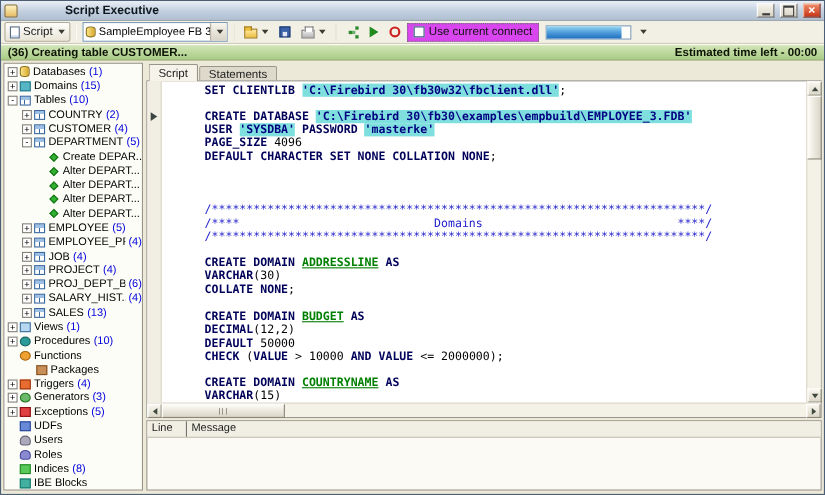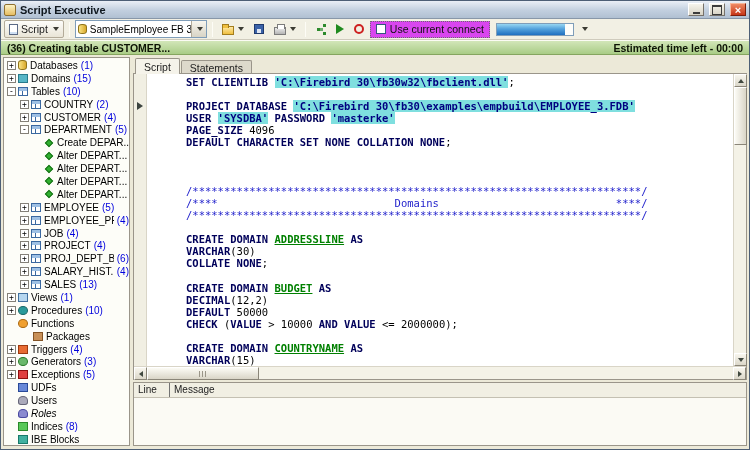--- a/index.html
+++ b/index.html
@@ -2,21 +2,21 @@
 <html style="--keyword: #00005a; --plain: #000000; --string-bg: #7fdfdf; --string-fg: #000080; --comment: #2323cc; --link: #008000; --header-green: #a9cc86; --title-text: #10181f;"><head>
 <meta charset="utf-8">
 <style>
   html,body{margin:0;padding:0;background:#9aa4b0;font-family:"Liberation Sans","DejaVu Sans",sans-serif;}
   *{box-sizing:border-box;}
   .window{width:750px;height:450px;border:1px solid #4d5f76;background:#ece9d8;display:flex;flex-direction:column;overflow:hidden;}
   
   .titlebar{height:18px;flex:none;display:flex;align-items:center;gap:4px;padding:0 3px;
     background:linear-gradient(180deg,#eaeff6,#c2cfdf 55%,#b0c0d2);border-bottom:1px solid #8897a9;}
   .app-icon{width:12px;height:12px;flex:none;background:linear-gradient(#fdf3c4,#e6bd62);border:1px solid #8f7030;border-radius:2px;}
-  .title-text{flex:1;font-size:11px;font-weight:bold;color:var(--title-text,#10181f);white-space:nowrap;overflow:hidden;}
+  .title-text{flex:1;font-size:11px;font-weight:bold;color:var(--title-text,#10181f);white-space:nowrap;overflow:hidden;margin-left:39px;}
   .wbtn{width:16px;height:13px;flex:none;margin-left:1px;display:flex;align-items:center;justify-content:center;
     border:1px solid;border-color:#ffffff #76716a #76716a #ffffff;background:linear-gradient(#f6f4ec,#d7d3c5);cursor:default;}
   .wbtn-min::after{content:'';width:7px;height:2px;background:#3c3c3c;margin-top:6px;}
   .wbtn-max::after{content:'';width:8px;height:7px;border:1px solid #3c3c3c;border-top-width:2px;}
   .wbtn-close{background:linear-gradient(#ef8a64,#c63518);border-color:#f6b79b #7d1f0c #7d1f0c #f6b79b;}
   .wbtn-close::after{content:'×';color:#fff;font-size:11px;font-weight:bold;line-height:10px;}
   
   .toolbar{height:21px;flex:none;display:flex;align-items:center;gap:2px;padding:0 3px;background:#f2f0e4;border-bottom:1px solid #cfcbbd;}
   .sep{width:1px;height:15px;background:#b4b0a2;border-right:1px solid #fdfcf6;margin:0 3px;flex:none;}
   .tb-btn{height:18px;display:flex;align-items:center;gap:3px;padding:0 4px;font-size:10.5px;color:#1a1a1a;
@@ -329,21 +329,21 @@
         <div class="tree-row" style="padding-left: 3px;">
           <span class="toggle hidden">+</span>
           <span class="ticon ticon-udf"></span>
           <span class="tlabel">UDFs</span>
         </div>
         <div class="tree-row" style="padding-left: 3px;">
           <span class="toggle hidden">+</span>
           <span class="ticon ticon-users"></span>
           <span class="tlabel">Users</span>
         </div>
-        <div class="tree-row" style="padding-left: 3px; font-style: italic;">
+        <div class="tree-row" style="padding-left: 3px;">
           <span class="toggle hidden">+</span>
           <span class="ticon ticon-roles"></span>
           <span class="tlabel">Roles</span>
         </div>
         <div class="tree-row" style="padding-left: 3px;">
           <span class="toggle hidden">+</span>
           <span class="ticon ticon-index"></span>
           <span class="tlabel">Indices</span>
           <span class="tcount">(8)</span>
         </div>
@@ -362,21 +362,21 @@
       </div>
 
       <div class="editor-frame">
         <div class="editor-row">
           <div class="gutter">
             <span class="stmt-marker" style="top: 28.2px;"></span>
           </div>
           <div class="code">
               <div class="code-line"><span class="kw">SET CLIENTLIB </span><span class="str">'C:\Firebird 30\fb30w32\fbclient.dll'</span><span class="pl">;</span></div>
               <div class="code-line">&nbsp;</div>
-              <div class="code-line"><span class="kw">PROJECT DATABASE </span><span class="str">'C:\Firebird 30\fb30\examples\empbuild\EMPLOYEE_3.FDB'</span></div>
+              <div class="code-line"><span class="kw">CREATE DATABASE </span><span class="str">'C:\Firebird 30\fb30\examples\empbuild\EMPLOYEE_3.FDB'</span></div>
               <div class="code-line"><span class="kw">USER </span><span class="str">'SYSDBA'</span><span class="kw"> PASSWORD </span><span class="str">'masterke'</span></div>
               <div class="code-line"><span class="kw">PAGE_SIZE </span><span class="pl">4096</span></div>
               <div class="code-line"><span class="kw">DEFAULT CHARACTER SET NONE COLLATION NONE</span><span class="pl">;</span></div>
               <div class="code-line">&nbsp;</div>
               <div class="code-line">&nbsp;</div>
               <div class="code-line">&nbsp;</div>
               <div class="code-line"><span class="cmt">/***********************************************************************/</span></div>
               <div class="code-line"><span class="cmt">/****                            Domains                            ****/</span></div>
               <div class="code-line"><span class="cmt">/***********************************************************************/</span></div>
               <div class="code-line">&nbsp;</div>

